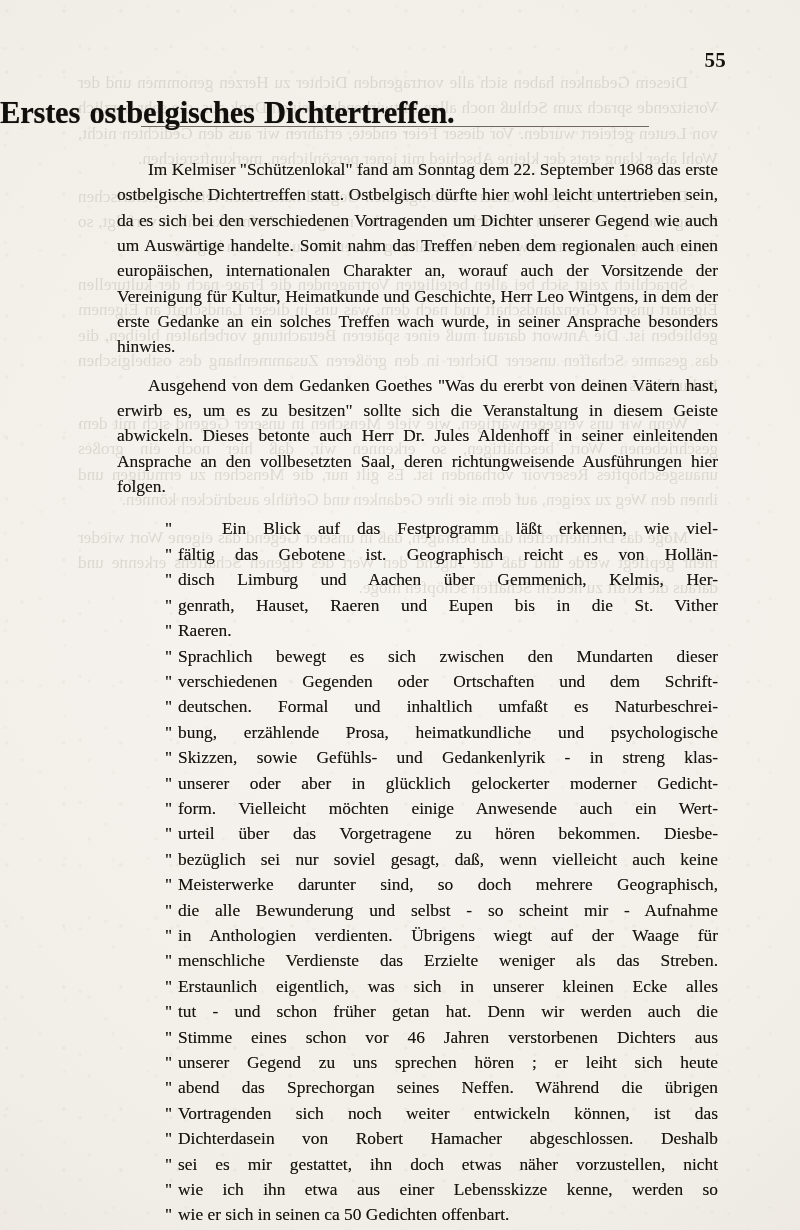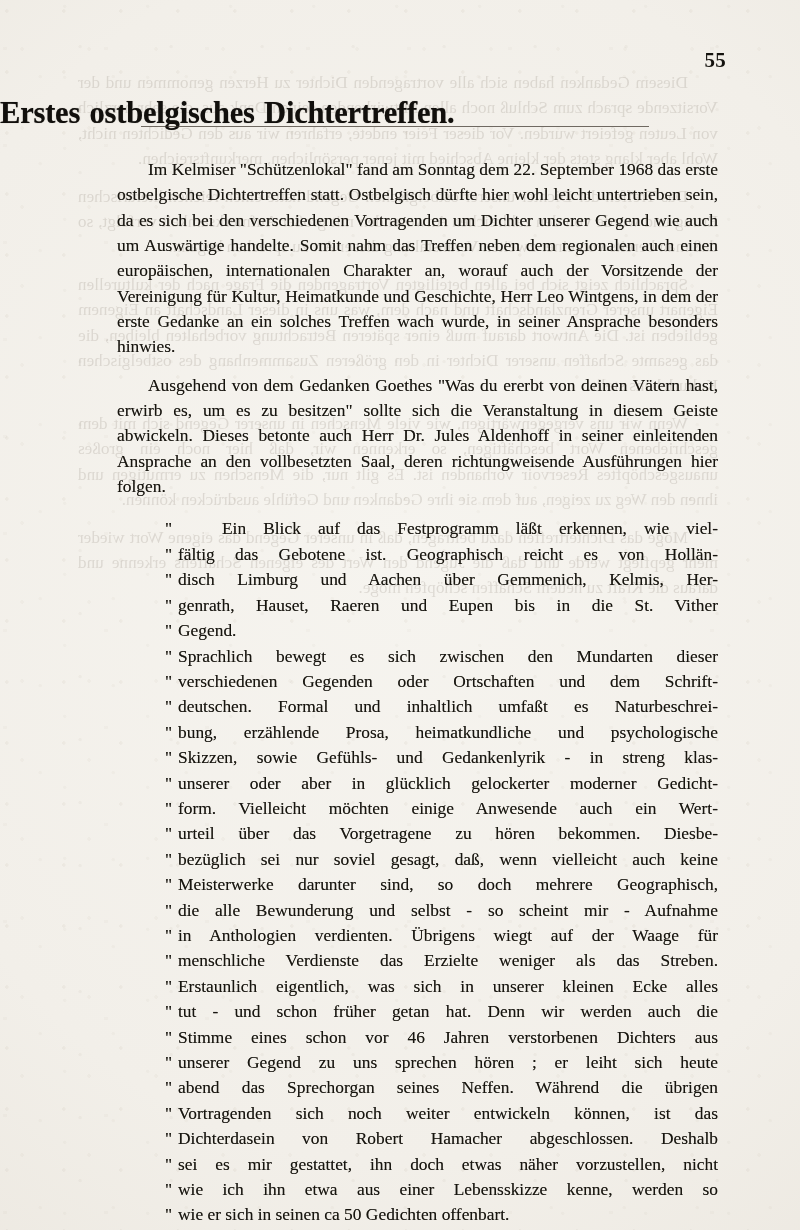--- a/index.html
+++ b/index.html
@@ -202,21 +202,21 @@
         <div class="qline">
           <span class="qmark">"</span>
           <span class="qtext">disch Limburg und Aachen über Gemmenich, Kelmis, Her-</span>
         </div>
         <div class="qline">
           <span class="qmark">"</span>
           <span class="qtext">genrath, Hauset, Raeren und Eupen bis in die St. Vither</span>
         </div>
         <div class="qline ragged">
           <span class="qmark">"</span>
-          <span class="qtext">Gegend.</span>
+          <span class="qtext">Raeren.</span>
         </div>
 
         <div class="qline">
           <span class="qmark">"</span>
           <span class="qtext">Sprachlich bewegt es sich zwischen den Mundarten dieser</span>
         </div>
         <div class="qline">
           <span class="qmark">"</span>
           <span class="qtext">verschiedenen Gegenden oder Ortschaften und dem Schrift-</span>
         </div>

